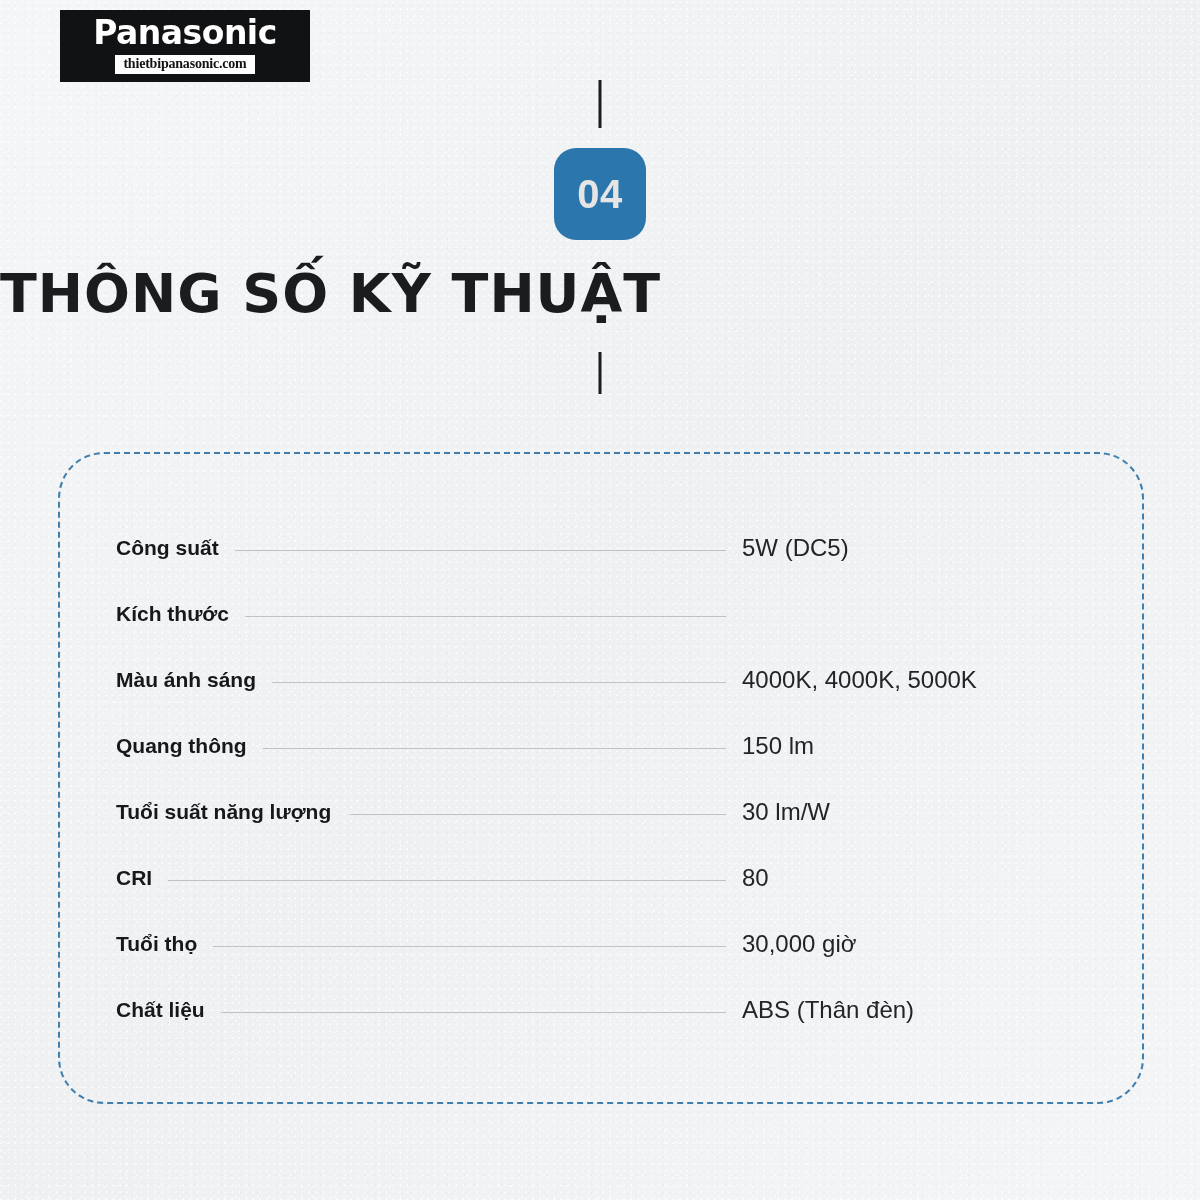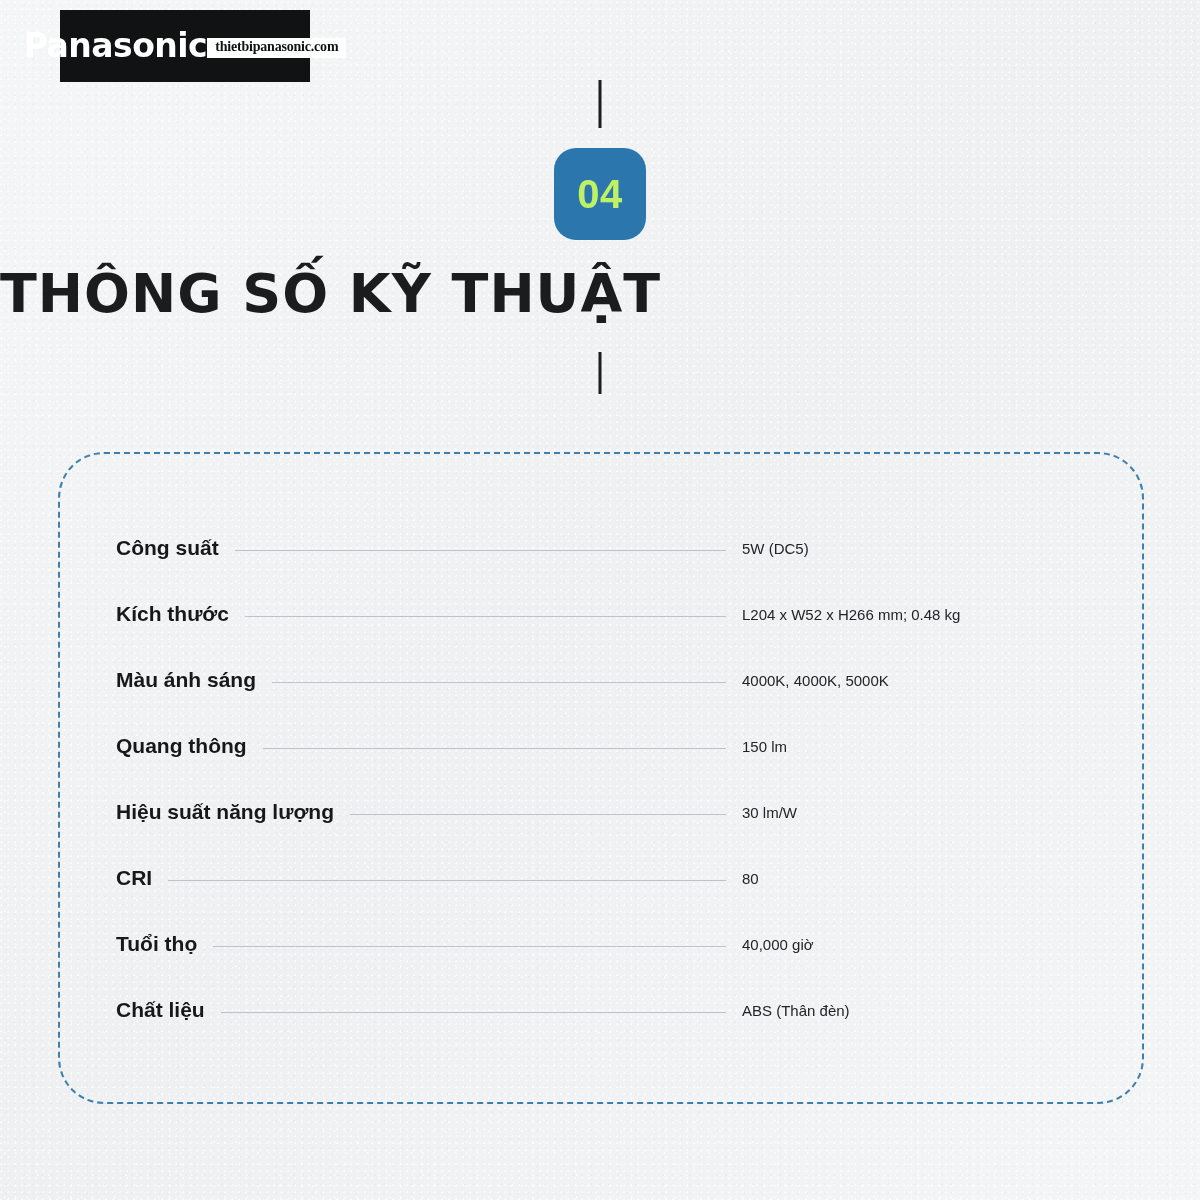--- a/index.html
+++ b/index.html
@@ -29,21 +29,21 @@
 
   
   .logo-box {
     position: absolute;
     left: 60px;
     top: 10px;
     width: 250px;
     height: 72px;
     background: #111214;
     display: flex;
-    flex-direction: row;
+    flex-direction: column;
     align-items: center;
     justify-content: center;
     padding: 4px 0 6px 0;
     box-sizing: border-box;
   }
   .logo-word {
     color: #ffffff;
     font-family: "DejaVu Sans", sans-serif;
     font-weight: bold;
     font-size: 33px;
@@ -75,21 +75,21 @@
 
   .badge {
     position: absolute;
     left: 50%;
     top: 148px;
     transform: translateX(-50%);
     width: 92px;
     height: 92px;
     border-radius: 22px;
     background: #2b77ad;
-    color: #bef264;
+    color: #e5e5e5;
     display: flex;
     align-items: center;
     justify-content: center;
     font-size: 40px;
     font-weight: bold;
     letter-spacing: 0.5px;
     font-family: "Liberation Sans", sans-serif;
   }
 
   .title {
@@ -129,21 +129,21 @@
   }
   .spec-label {
     font-size: 21px;
     font-weight: bold;
     color: #17181a;
     white-space: nowrap;
     font-family: "Liberation Sans", sans-serif;
     text-align: right;
   }
   .spec-value {
-    font-size: 15px;
+    font-size: 24px;
     color: #232427;
     white-space: nowrap;
     font-family: "Liberation Sans", sans-serif;
   }
   .spec-value-wrap {
     position: absolute;
     left: 626px;
   }
   .spec-row-inner {
     position: relative;
@@ -183,56 +183,55 @@
         <div class="spec-row-inner">
           <span class="spec-label">Công suất</span>
           <span class="line-fill" style="left: 118.672px; width: 491.328px;"></span>
           <span class="spec-value spec-value-wrap">5W (DC5)</span>
         </div>
       </div>
       <div class="spec-row">
         <div class="spec-row-inner">
           <span class="spec-label">Kích thước</span>
           <span class="line-fill" style="left: 128.984px; width: 481.016px;"></span>
-          <span class="spec-value spec-value-wrap">L204 x W52 x H266 mm; 0.48 kg</span>
         </div>
       </div>
       <div class="spec-row">
         <div class="spec-row-inner">
           <span class="spec-label">Màu ánh sáng</span>
           <span class="line-fill" style="left: 156.031px; width: 453.969px;"></span>
           <span class="spec-value spec-value-wrap">4000K, 4000K, 5000K</span>
         </div>
       </div>
       <div class="spec-row">
         <div class="spec-row-inner">
           <span class="spec-label">Quang thông</span>
           <span class="line-fill" style="left: 146.641px; width: 463.359px;"></span>
           <span class="spec-value spec-value-wrap">150 lm</span>
         </div>
       </div>
       <div class="spec-row">
         <div class="spec-row-inner">
-          <span class="spec-label">Hiệu suất năng lượng</span>
+          <span class="spec-label">Tuổi suất năng lượng</span>
           <span class="line-fill" style="left: 233.984px; width: 376.016px;"></span>
           <span class="spec-value spec-value-wrap">30 lm/W</span>
         </div>
       </div>
       <div class="spec-row">
         <div class="spec-row-inner">
           <span class="spec-label">CRI</span>
           <span class="line-fill" style="left: 52.1719px; width: 557.828px;"></span>
           <span class="spec-value spec-value-wrap">80</span>
         </div>
       </div>
       <div class="spec-row">
         <div class="spec-row-inner">
           <span class="spec-label">Tuổi thọ</span>
           <span class="line-fill" style="left: 97.25px; width: 512.75px;"></span>
-          <span class="spec-value spec-value-wrap">40,000 giờ</span>
+          <span class="spec-value spec-value-wrap">30,000 giờ</span>
         </div>
       </div>
       <div class="spec-row">
         <div class="spec-row-inner">
           <span class="spec-label">Chất liệu</span>
           <span class="line-fill" style="left: 104.688px; width: 505.312px;"></span>
           <span class="spec-value spec-value-wrap">ABS (Thân đèn)</span>
         </div>
       </div>
     </div>

